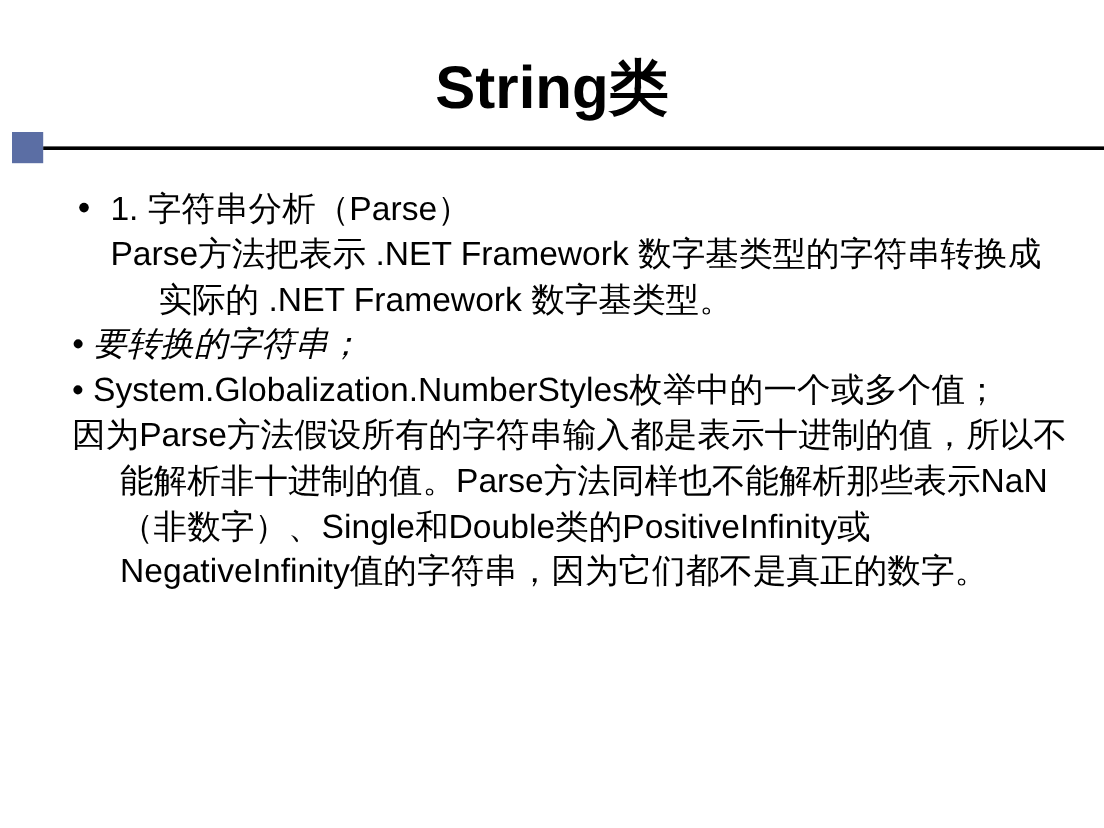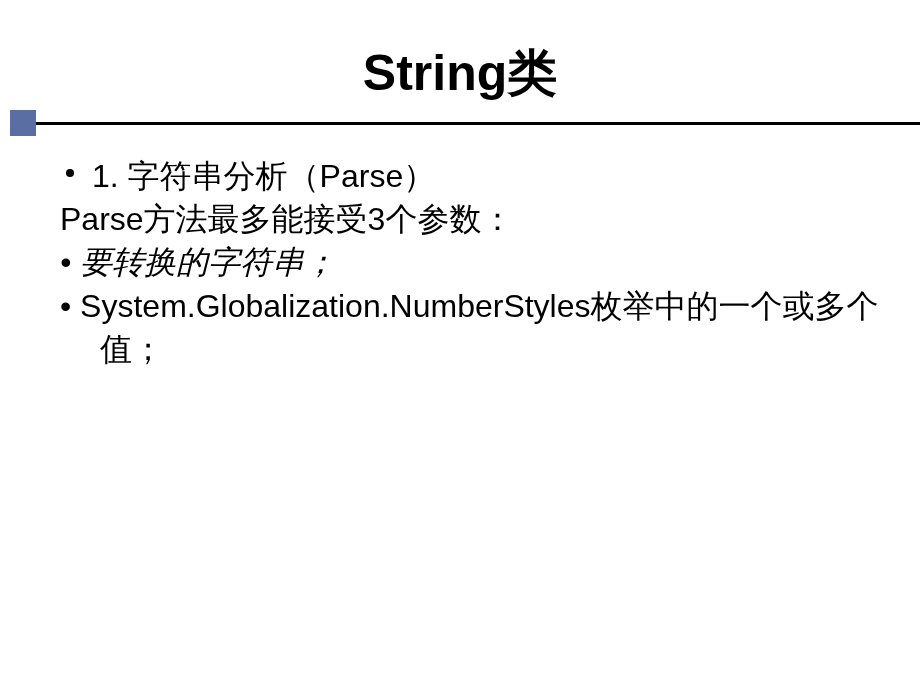--- a/index.html
+++ b/index.html
@@ -43,21 +43,21 @@
     flex: 0 0 auto;
   }
   .accent-bar .line {
     flex: 1;
     height: 3px;
     background: #000000;
     margin-top: 2px;
   }
   .body {
     margin-top: 48px;
-    font-size: 32px;
+    font-size: 28px;
     line-height: 1.35;
   }
   .row {
     display: flex;
     align-items: flex-start;
   }
   .bullet {
     width: 8px;
     height: 8px;
     border-radius: 50%;
@@ -95,24 +95,27 @@
     <div class="line"></div>
   </div>
 
   <div class="body">
 
     <div class="row">
       <span class="bullet"></span>
       <span>1. 字符串分析（Parse）</span>
     </div>
 
+    <div class="indent-hang-wrap">Parse方法把表示 .NET Framework 数字基类型的字符串转换成实际的 .NET Framework  数字基类型。</div>
 
-    <div class="para">Parse方法最多能接受3个参数：</div>
 
     <div class="sub">• 要转换的字符串；</div>
 
     <div class="sub-hang">• System.Globalization.NumberStyles枚举中的一个或多个值；</div>
 
 
+    <div style="padding-left:70px; text-indent:-40px;">
+      <span>因为Parse方法假设所有的字符串输入都是表示十进制的值，所以不能解析非十进制的值。Parse方法同样也不能解析那些表示NaN（非数字）、Single和Double类的PositiveInfinity或NegativeInfinity值的字符串，因为它们都不是真正的数字。</span>
+    </div>
 
   </div>
 
 </div>
 
 </body></html>

